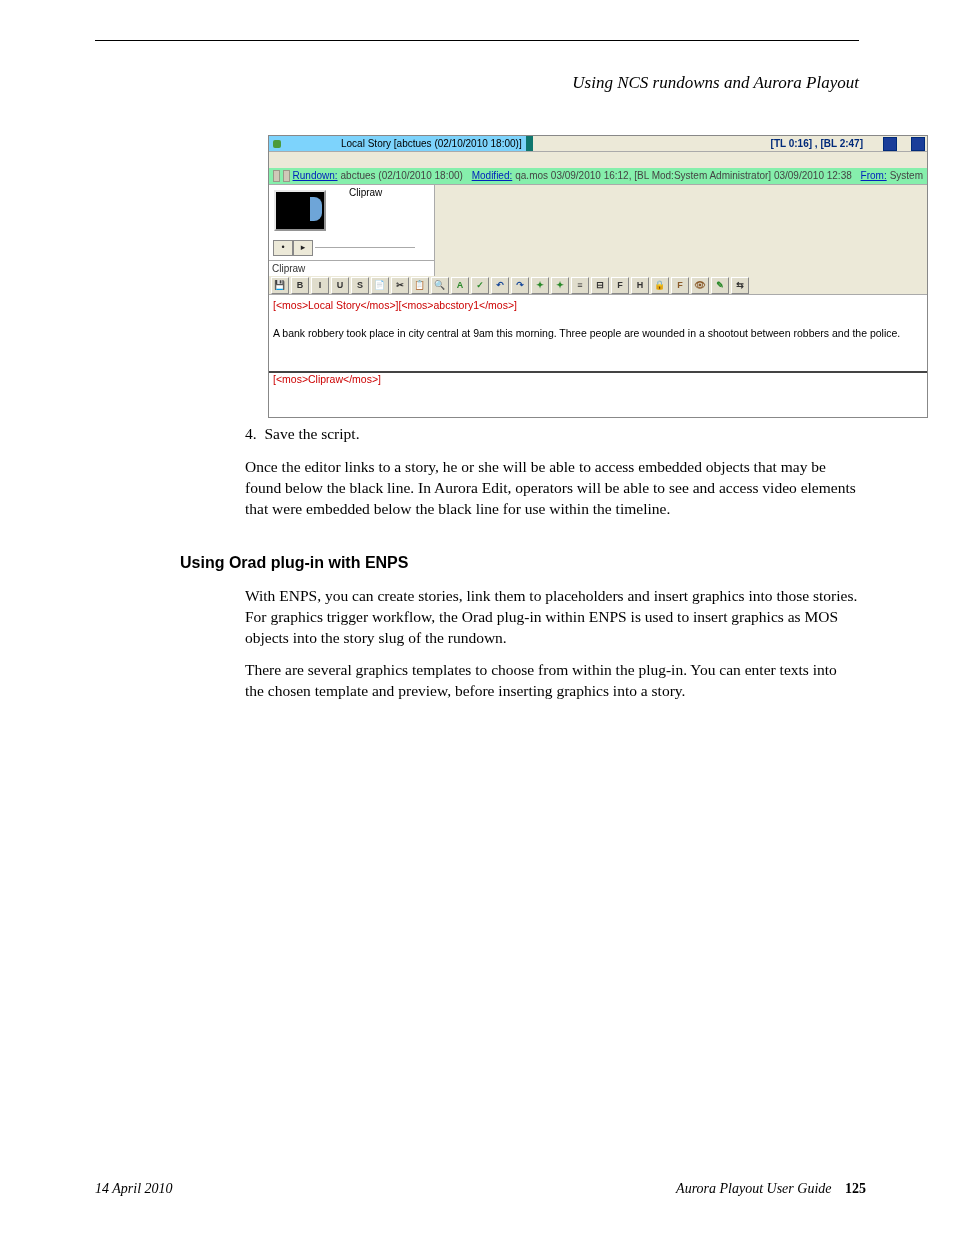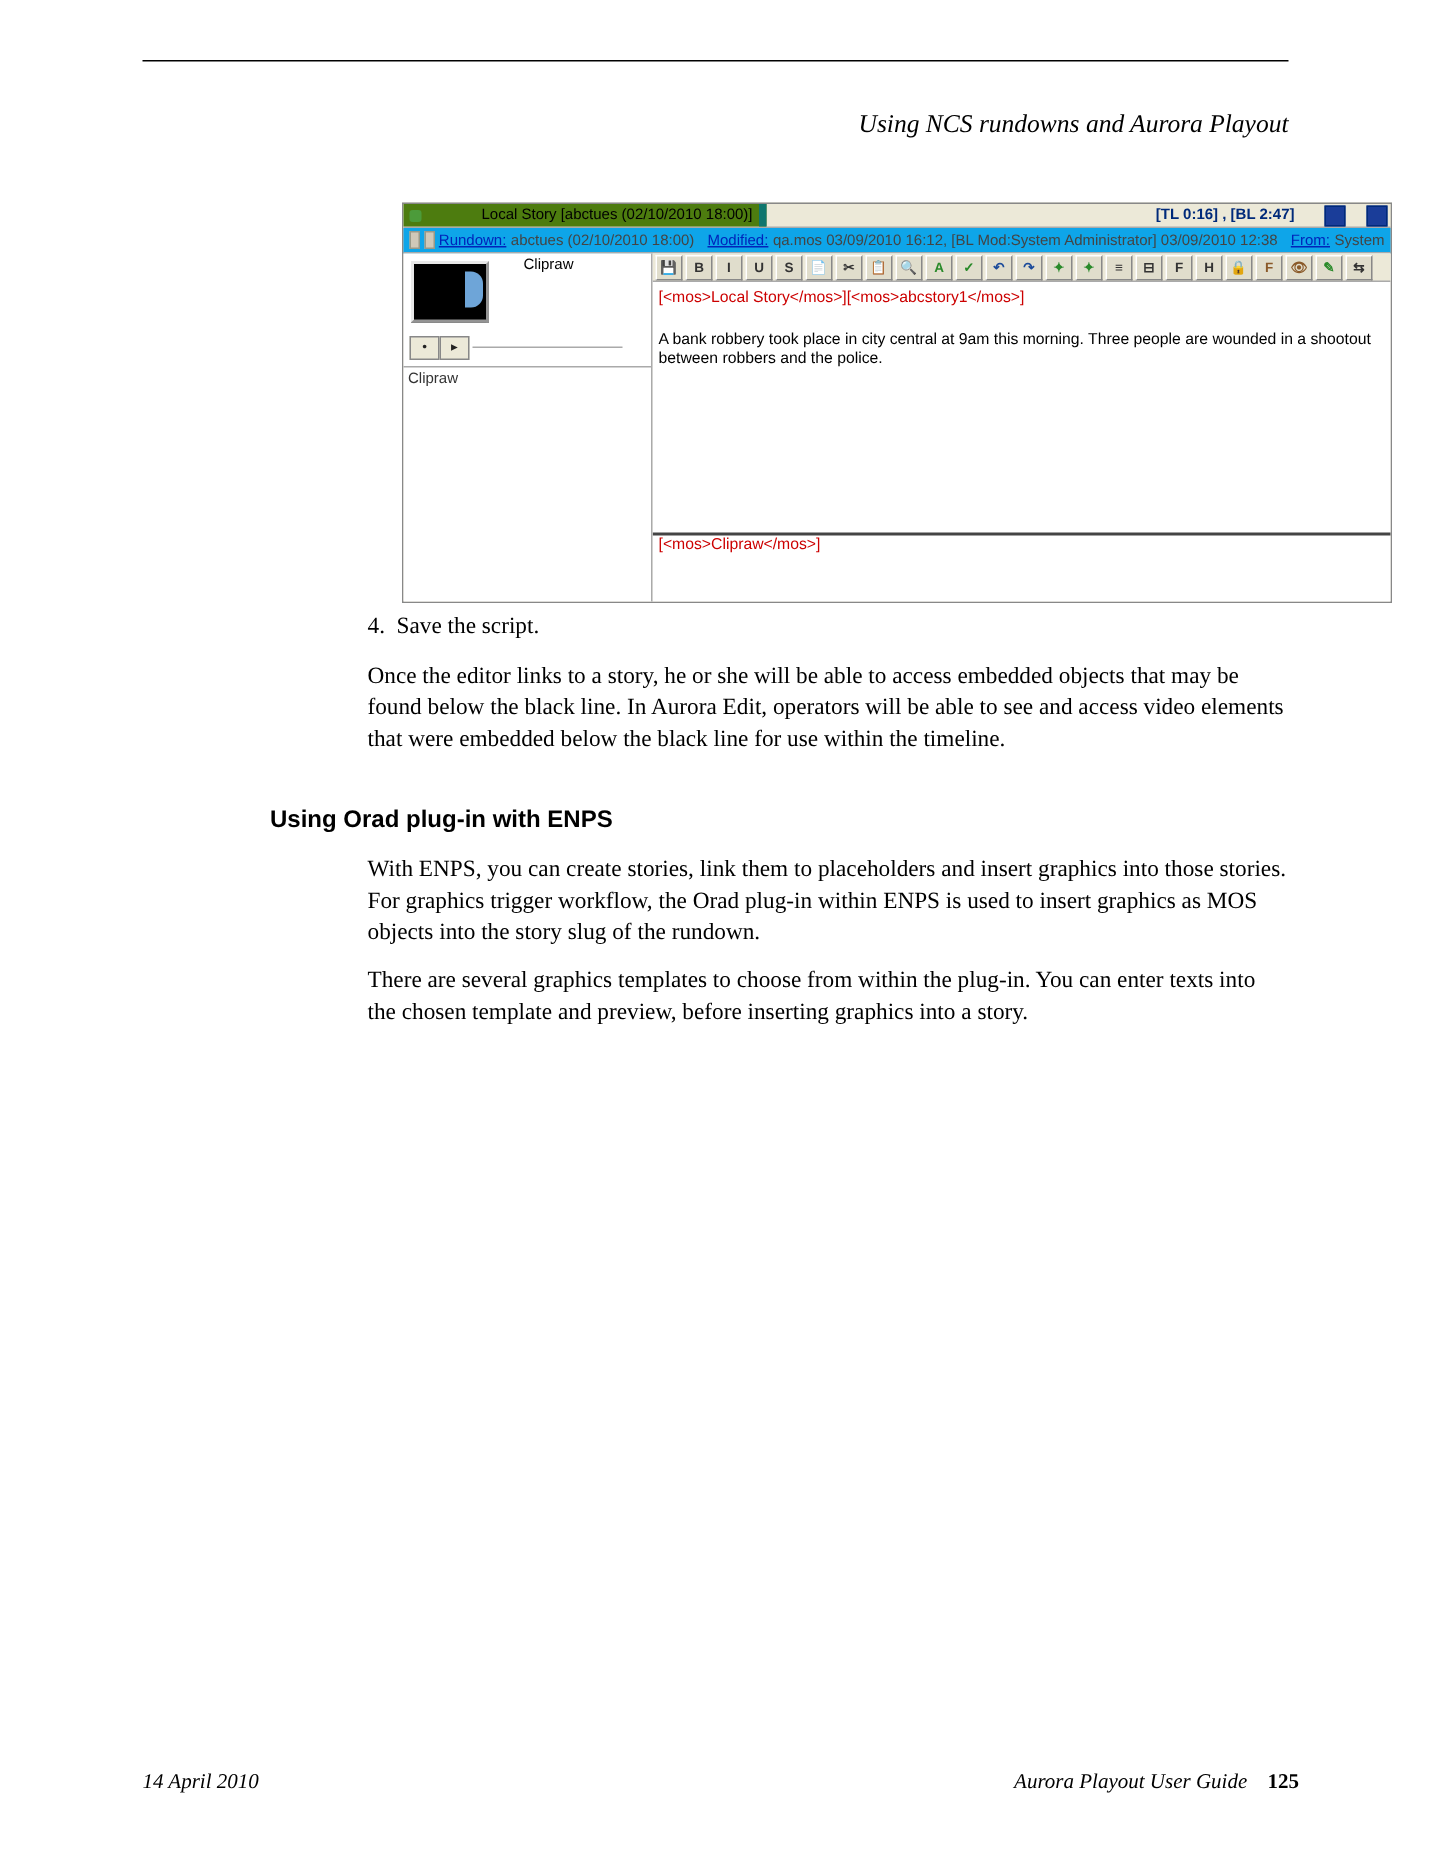--- a/index.html
+++ b/index.html
@@ -44,25 +44,26 @@
   .ss-titlebar {
     display: flex;
     align-items: stretch;
     background: #ece9d8;
     border-bottom: 1px solid #aaa;
     height: 15px;
   }
   .ss-title-left {
     display: flex;
     align-items: center;
-    background: #4d7c0f;
+    background: #7dd3fc;
     padding: 0 4px;
-    border-right: 5px solid #0f766e;
+    border-right: 7px solid #0f766e;
     flex: 0 0 auto;
     min-width: 225px;
+    gap: 20px;
   }
   .ss-dot {
     width: 8px;
     height: 8px;
     background: #4c9b3a;
     border-radius: 2px;
     margin-right: 40px;
   }
   .ss-title-text {
     color: #000;
@@ -80,38 +81,39 @@
     font-weight: bold;
     margin-right: 6px;
   }
   .ss-winbtn {
     width: 12px;
     height: 12px;
     background: #1a3d99;
     border: 1px solid #002a7a;
   }
   .ss-info {
-    background: #0ea5e9;
+    background: #86efac;
     border-bottom: 1px solid #aaa;
     padding: 2px 4px;
     color: #444;
     display: flex;
-    align-items: center;
     gap: 3px;
     white-space: nowrap;
     overflow: hidden;
+    margin-top: 16px;
   }
   .ss-info .lnk { color: #0024bb; text-decoration: underline; }
   .ss-info .sm-icon {
     width: 10px; height: 10px; display: inline-block;
     background: #d0c8b8; border: 1px solid #998;
   }
   .ss-body {
     display: flex;
     height: 232px;
+    flex-direction: column;
   }
   .ss-left {
     width: 165px;
     background: #fff;
     border-right: 1px solid #aaa;
     position: relative;
   }
   .ss-clip-panel {
     border-bottom: 1px solid #aaa;
     height: 75px;

